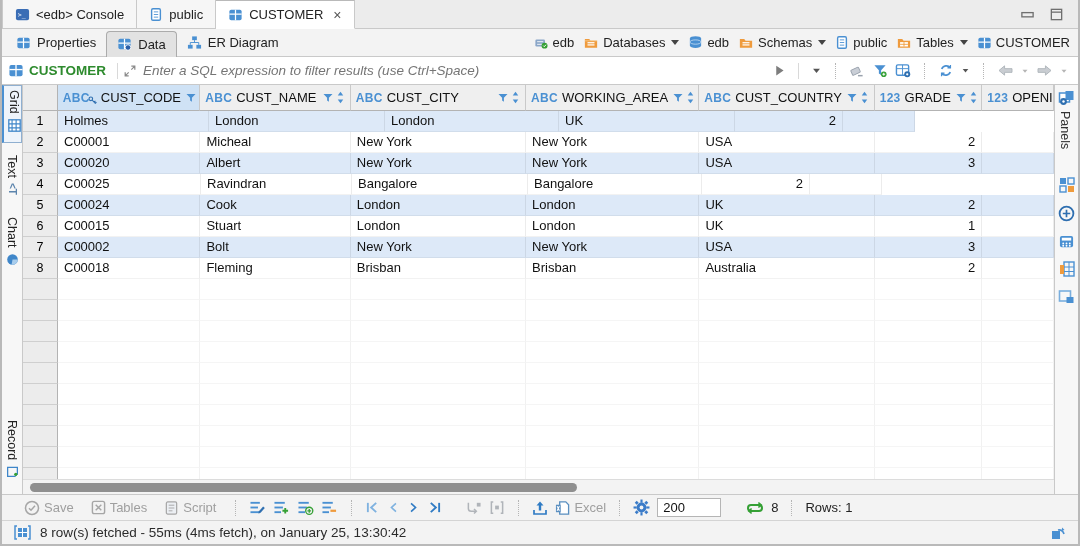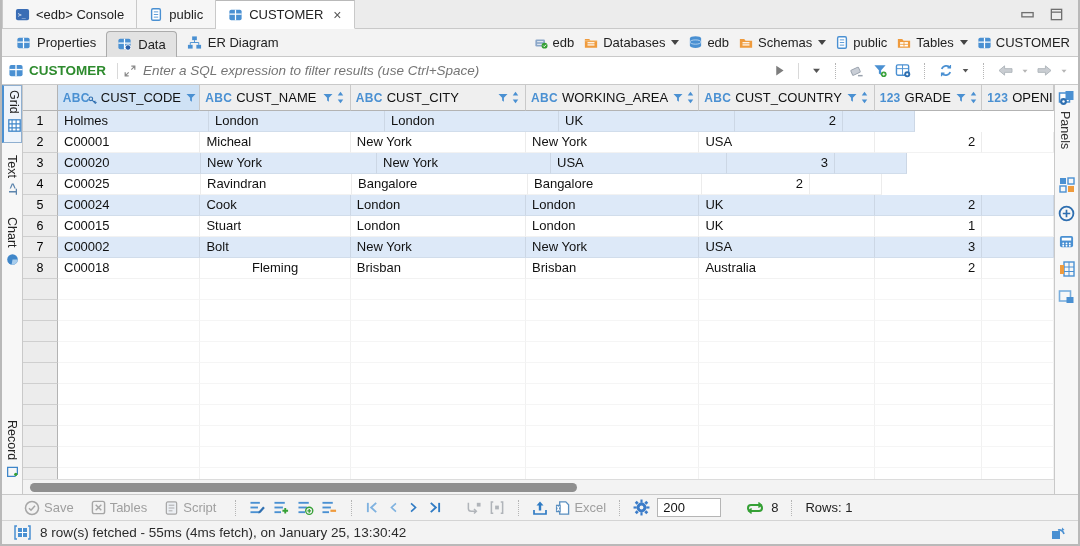--- a/index.html
+++ b/index.html
@@ -511,20 +511,21 @@
             <div class="g-cell" style="width: 151px;">Micheal</div>
             <div class="g-cell" style="width: 176px;">New York</div>
             <div class="g-cell" style="width: 174px;">New York</div>
             <div class="g-cell" style="width: 176px;">USA</div>
             <div class="g-cell num" style="width: 108px;">2</div>
             <div class="g-cell" style="width: 72px;"></div>
           </div>
           <div class="g-row stripe">
             <div class="rownum">3</div>
             <div class="g-cell" style="width: 143px;">C00020</div>
+            <div class="g-cell" style="width: 151px;">Albert</div>
             <div class="g-cell" style="width: 176px;">New York</div>
             <div class="g-cell" style="width: 174px;">New York</div>
             <div class="g-cell" style="width: 176px;">USA</div>
             <div class="g-cell num" style="width: 108px;">3</div>
             <div class="g-cell" style="width: 72px;"></div>
           </div>
           <div class="g-row">
             <div class="rownum">4</div>
             <div class="g-cell" style="width: 143px;">C00025</div>
             <div class="g-cell" style="width: 151px;">Ravindran</div>
@@ -559,21 +560,21 @@
             <div class="g-cell" style="width: 151px;">Bolt</div>
             <div class="g-cell" style="width: 176px;">New York</div>
             <div class="g-cell" style="width: 174px;">New York</div>
             <div class="g-cell" style="width: 176px;">USA</div>
             <div class="g-cell num" style="width: 108px;">3</div>
             <div class="g-cell" style="width: 72px;"></div>
           </div>
           <div class="g-row">
             <div class="rownum">8</div>
             <div class="g-cell" style="width: 143px;">C00018</div>
-            <div class="g-cell" style="width: 151px; text-align: center;">Fleming</div>
+            <div class="g-cell" style="width: 151px;">Fleming</div>
             <div class="g-cell" style="width: 176px;">Brisban</div>
             <div class="g-cell" style="width: 174px;">Brisban</div>
             <div class="g-cell" style="width: 176px;">Australia</div>
             <div class="g-cell num" style="width: 108px;">2</div>
             <div class="g-cell" style="width: 72px;"></div>
           </div>
           <div class="g-row emptyrow">
             <div class="rownum"></div>
             <div class="g-cell" style="width: 143px;"></div>
             <div class="g-cell" style="width: 151px;"></div>

